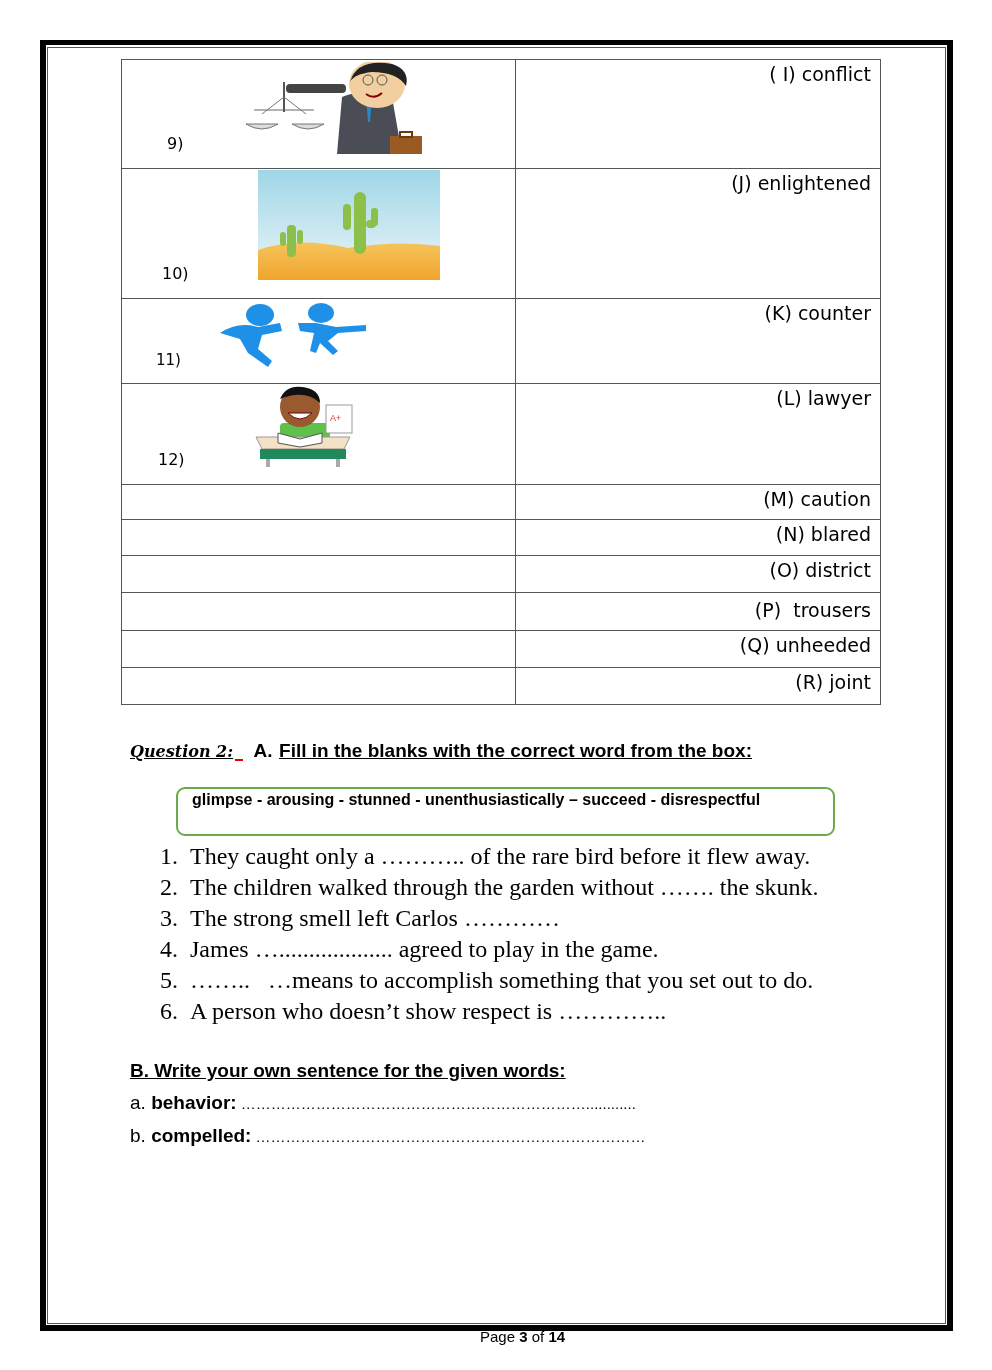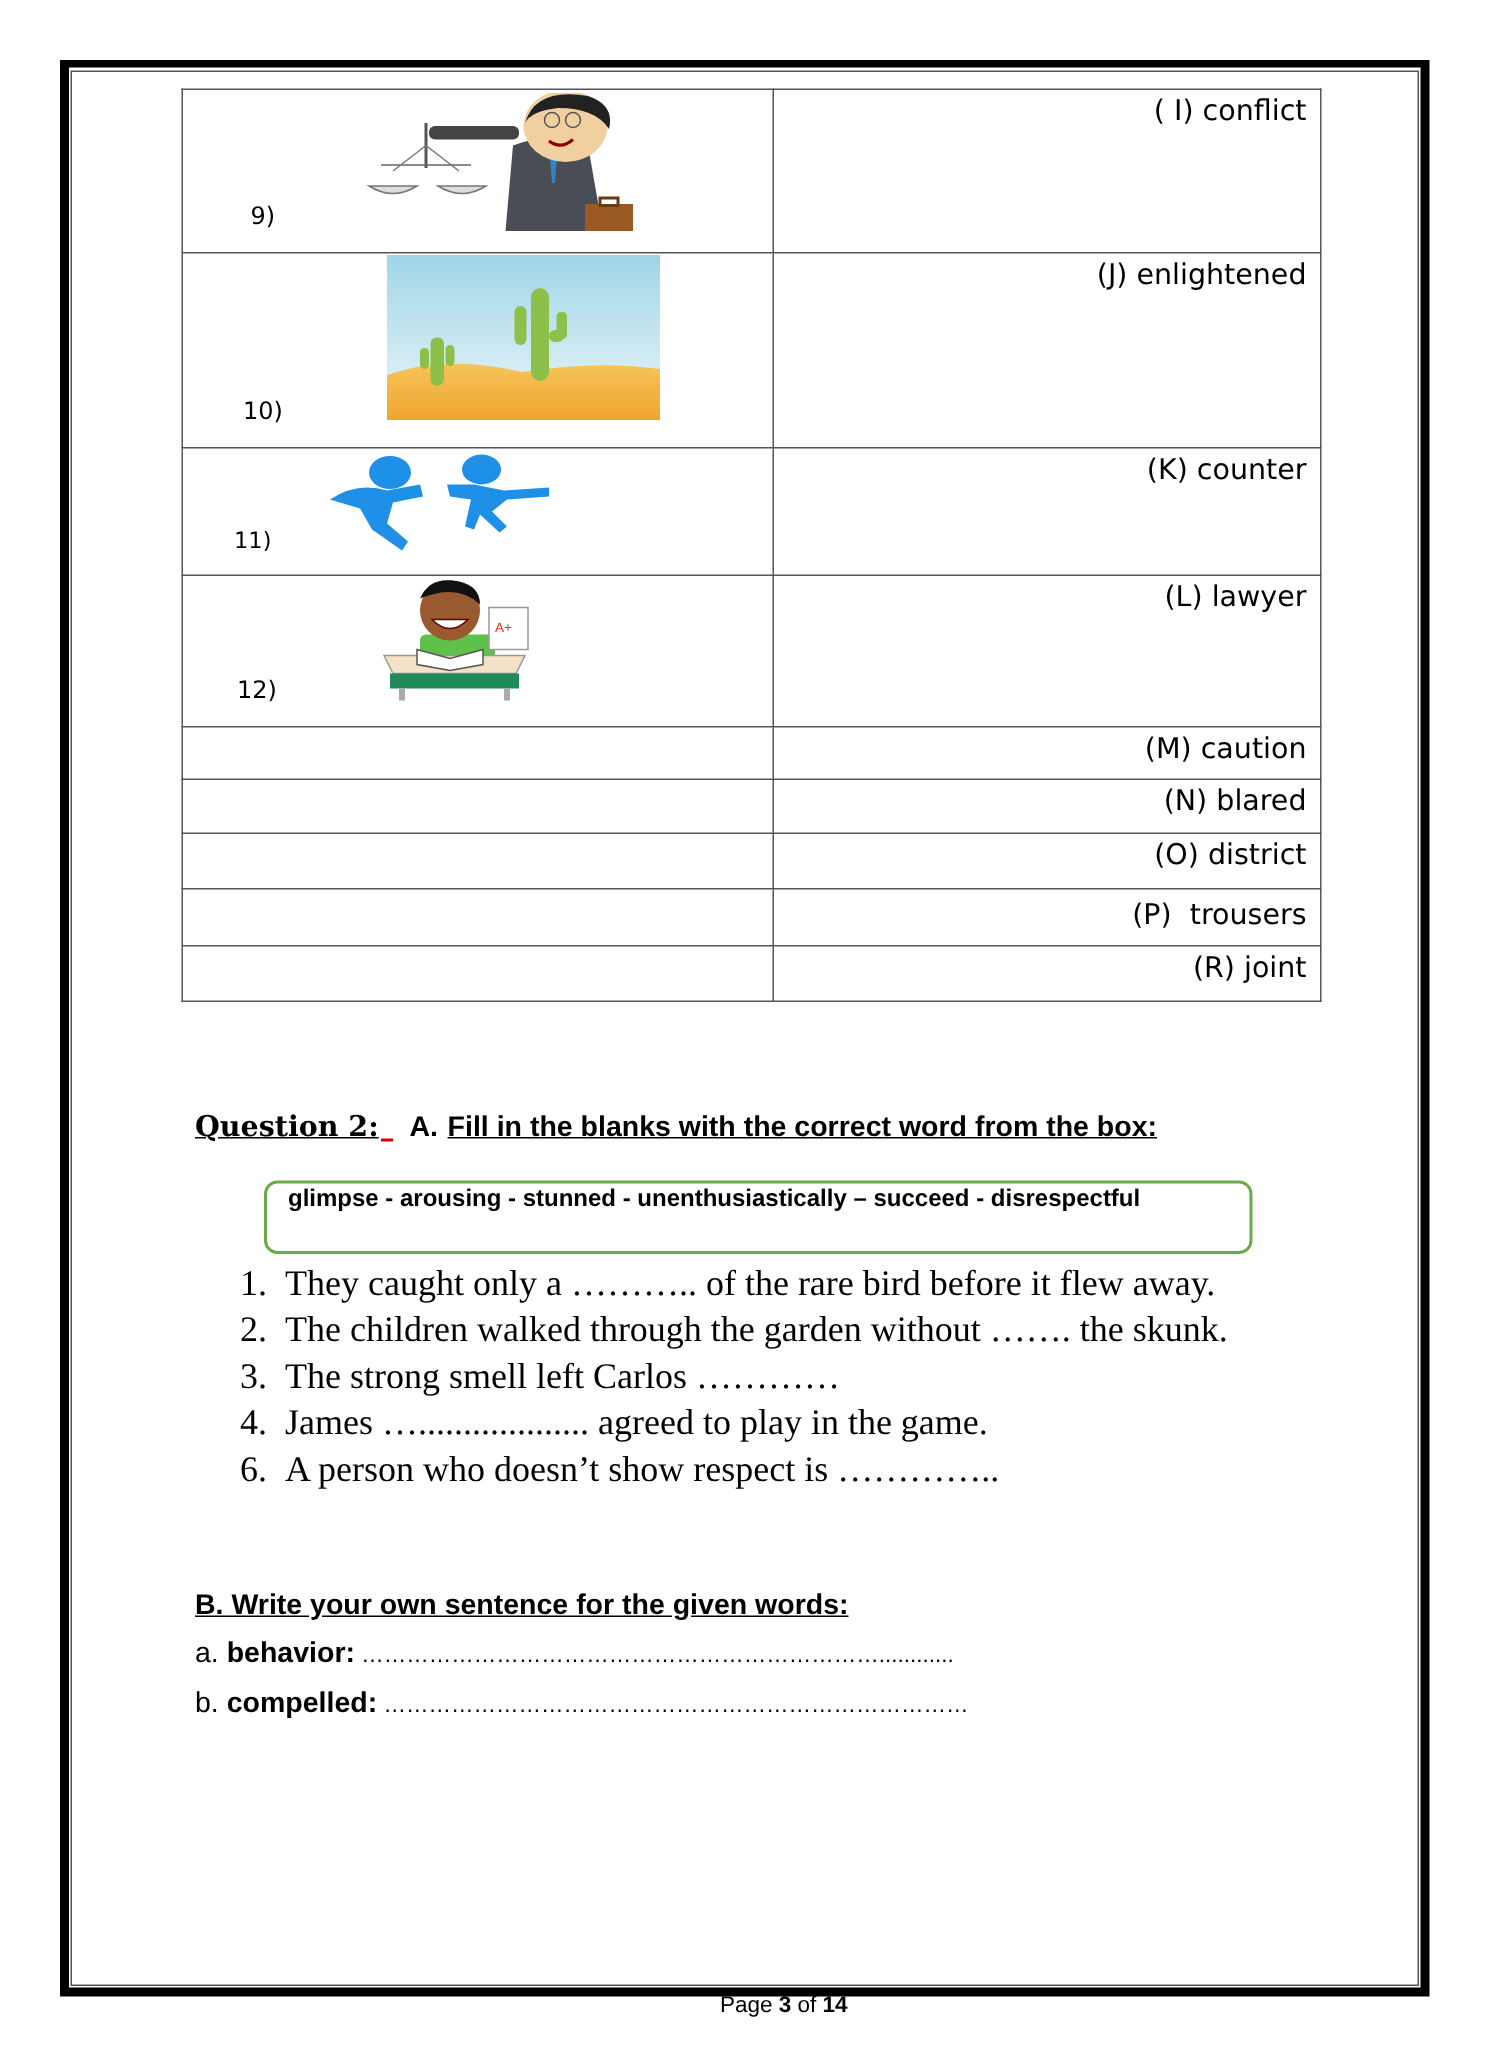--- a/index.html
+++ b/index.html
@@ -8,21 +8,21 @@
   .page-border-inner { position:absolute; left:47px; top:47px; width:899px; height:1277px; box-sizing:border-box; border:1px solid #555; }
 
   table.match { position:absolute; left:121px; top:59px; width:760px; border-collapse:collapse; table-layout:fixed; }
   table.match td { border:1px solid #555; padding:0; vertical-align:top; position:relative; font-family:"DejaVu Sans", sans-serif; font-size:19px; }
   table.match td.left { width:393px; }
   table.match td.right { padding:3px 9px;text-align:right; }
   .num { position:absolute; font-family:"DejaVu Sans", sans-serif; font-size:16px; }
   .pic { position:absolute; }
 
   .q2 { position:absolute; left:130px; top:740px; white-space:nowrap; }
-  .q2-title { font-family:"DejaVu Serif", serif; font-weight:bold; font-size:19px; text-decoration:underline; }
+  .q2-title { font-family:"DejaVu Serif", serif; font-weight:bold; font-size:16px; text-decoration:underline;font-style:italic; }
   .q2-red { display:inline-block; width:8px; height:2px; background:#d00; vertical-align:-4px; margin-left:2px; }
   .q2-a { font-family:"Liberation Sans", sans-serif; font-weight:bold; font-size:19px; margin-left:6px; }
   .q2-a-u { text-decoration:underline; }
 
   .wordbox { position:absolute; left:176px; top:787px; width:659px; height:49px; box-sizing:border-box; border:2px solid #6aaa48; border-radius:9px; padding:2px 14px; font-family:"Liberation Sans", sans-serif; font-weight:bold; font-size:16px; white-space:nowrap; }
 
   ol.blanks { position:absolute; left:160px; top:842px; margin:0; padding:0; list-style:none; font-family:"Liberation Serif", serif; font-size:24px; }
   ol.blanks li { height:31px; line-height:28px; white-space:nowrap; }
   ol.blanks .n { display:inline-block; width:30px; }
 
@@ -138,38 +138,43 @@
   <tr style="height:37px">
     <td class="left"></td>
     <td class="right" style="white-space:pre"> (O) district</td>
   </tr>
   <tr style="height:38px">
     <td class="left"></td>
     <td class="right" style="white-space:pre; padding-top:6px"> (P)  trousers</td>
   </tr>
   <tr style="height:37px">
     <td class="left"></td>
+    <td class="right">(Q) unheeded</td>
+  </tr>
+  <tr style="height:37px">
+    <td class="left"></td>
     <td class="right">(R) joint</td>
   </tr>
 </tbody>
   </table>
 
 <div class="q2">
   <span class="q2-title">Question 2:</span><span class="q2-red"></span>
   <span class="q2-a">A.</span>
   <span class="q2-a q2-a-u" style="margin-left:2px">Fill in the blanks with the correct word from the box:</span>
 </div>
 
 <div class="wordbox">glimpse - arousing - stunned - unenthusiastically – succeed - disrespectful</div>
 
 <ol class="blanks">
   <li><span class="n">1.</span><span>They caught only a ……….. of the rare bird before it flew away.</span></li>
   <li><span class="n">2.</span><span>The children walked through the garden without ……. the skunk.</span></li>
   <li><span class="n">3.</span><span>The strong smell left Carlos …………</span></li>
   <li><span class="n">4.</span><span>James …................... agreed to play in the game.</span></li>
+  <li style="white-space:pre"><span class="n">5.</span><span>……..   …means to accomplish something that you set out to do.</span></li>
   <li><span class="n">6.</span><span>A person who doesn’t show respect is …………..</span></li>
 </ol>
 
 <div class="partb">
   <div class="partb-title">B. Write your own sentence for the given words:</div>
   <div class="partb-line">
     <span style="white-space:pre">a. </span><b>behavior:</b><span class="dots"> ……………………………………………………………............</span>
   </div>
   <div class="partb-line">
     <span style="white-space:pre">b. </span><b>compelled:</b><span class="dots"> ……………………………………………………………………</span>

